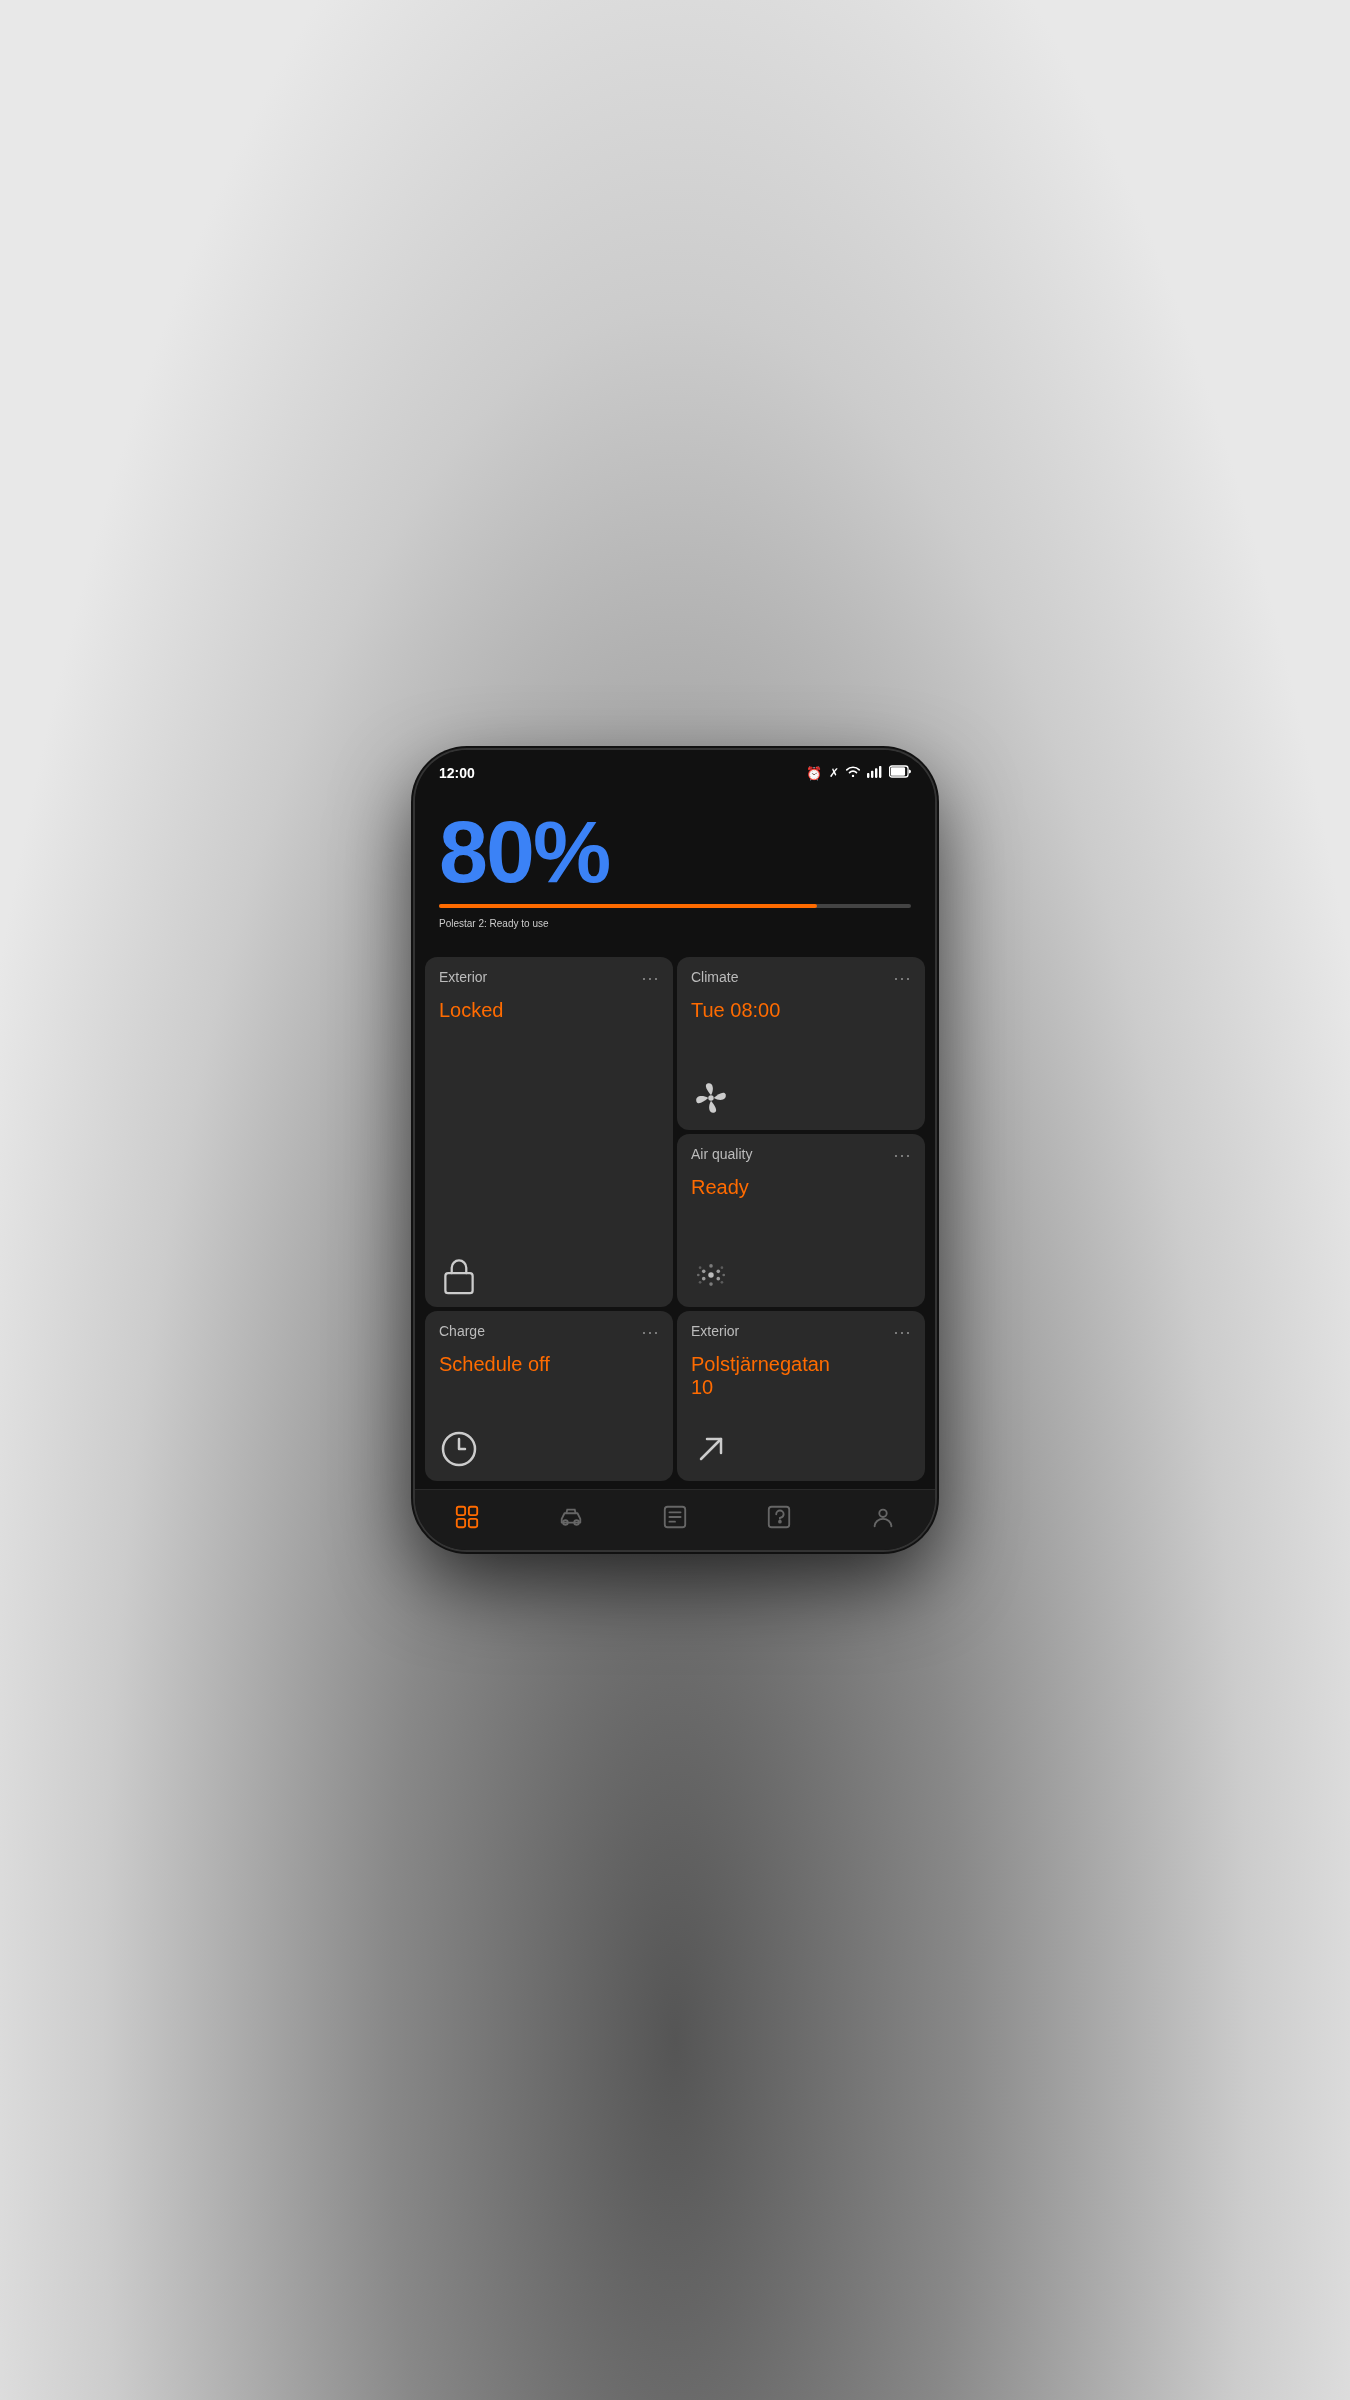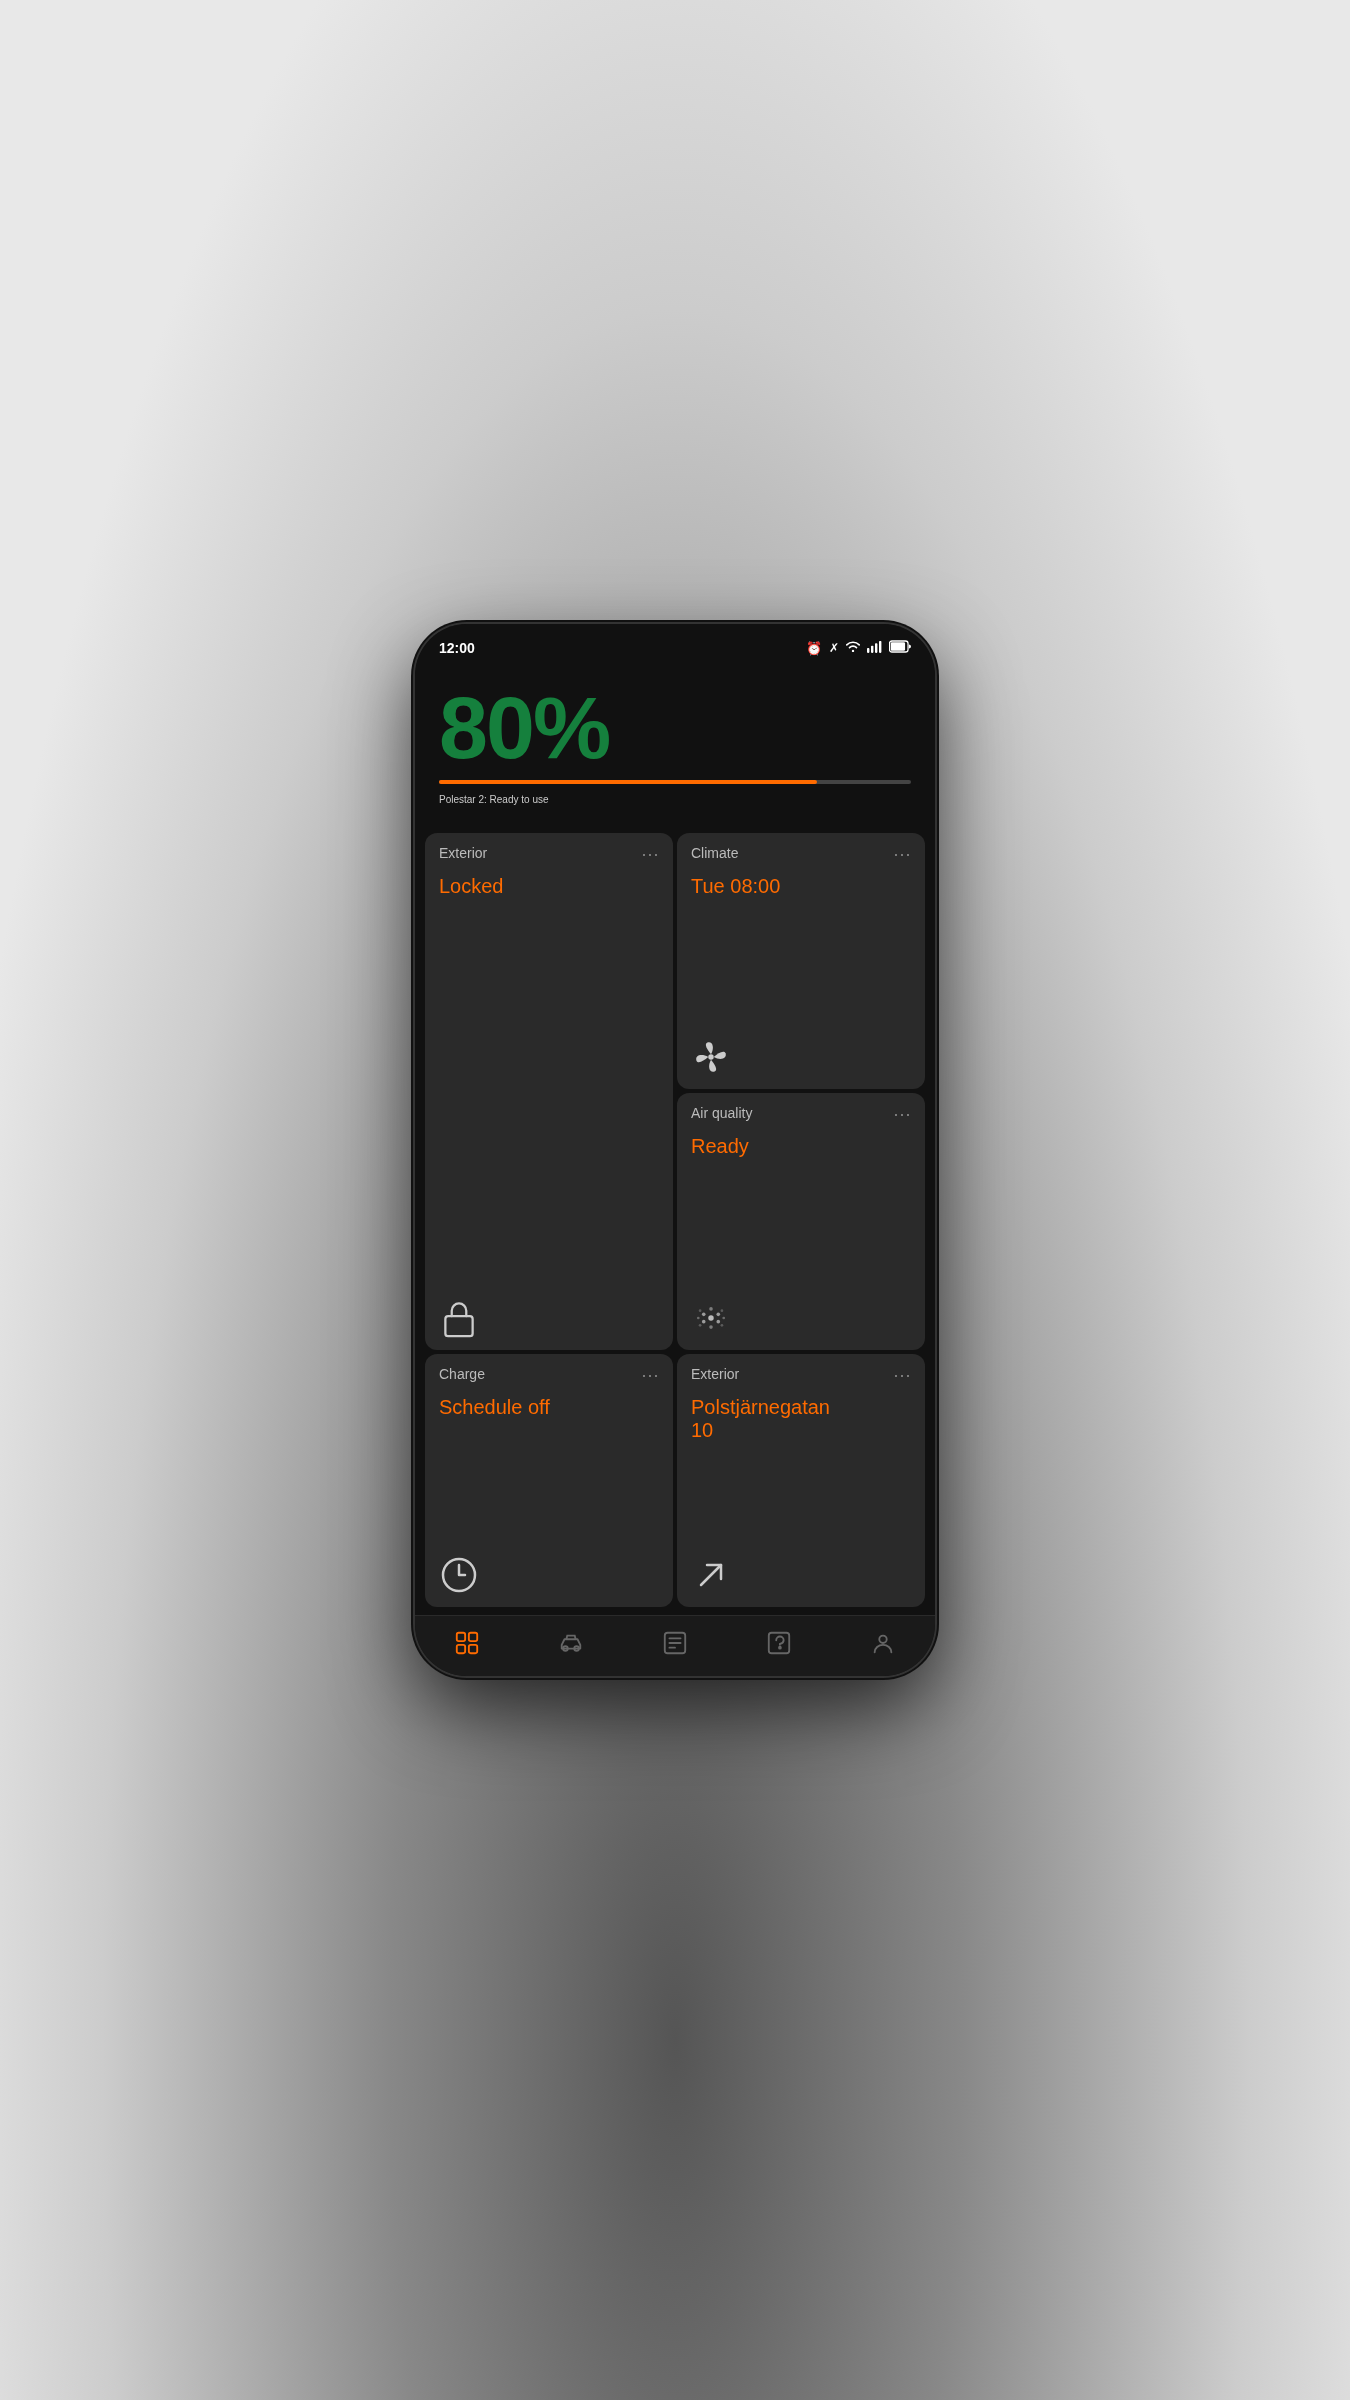--- a/index.html
+++ b/index.html
@@ -23,21 +23,21 @@
       height: 100%;
       background: radial-gradient(ellipse at 50% 85%, #555 0%, #888 30%, #ccc 60%, #e8e8e8 80%);
       z-index: 0;
     }
 
     
     .phone-frame {
       position: relative;
       z-index: 10;
       width: 520px;
-      height: 1052px;
+      height: 800px;
       background: #1a1a1a;
       border-radius: 52px;
       padding: 0;
       box-shadow:
         0 0 0 2px #333,
         0 0 0 4px #111,
         0 30px 80px rgba(0,0,0,0.7),
         inset 0 0 0 1px #444;
       overflow: hidden;
       display: flex;
@@ -106,21 +106,21 @@
 
     
     .hero {
       background: #111;
       padding: 20px 24px 16px;
     }
 
     .battery-percent {
       font-size: 88px;
       font-weight: 800;
-      color: #15803d;
+      color: #3b82f6;
       line-height: 1;
       letter-spacing: -2px;
     }
 
     .progress-bar-container {
       margin-top: 8px;
       height: 4px;
       background: #444;
       border-radius: 2px;
       width: 100%;

